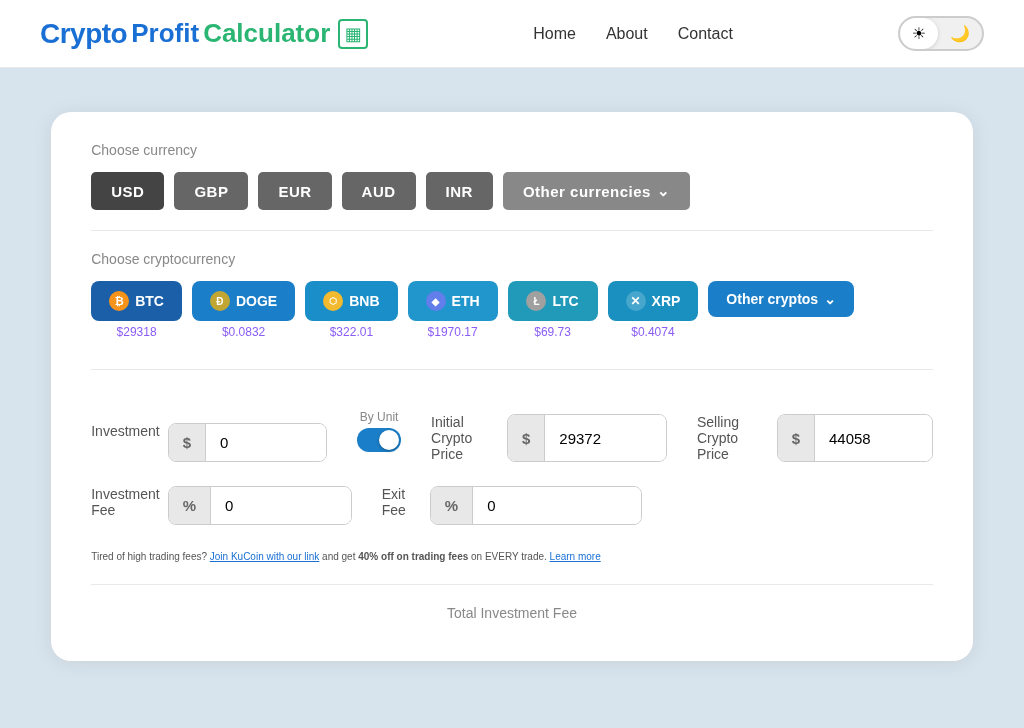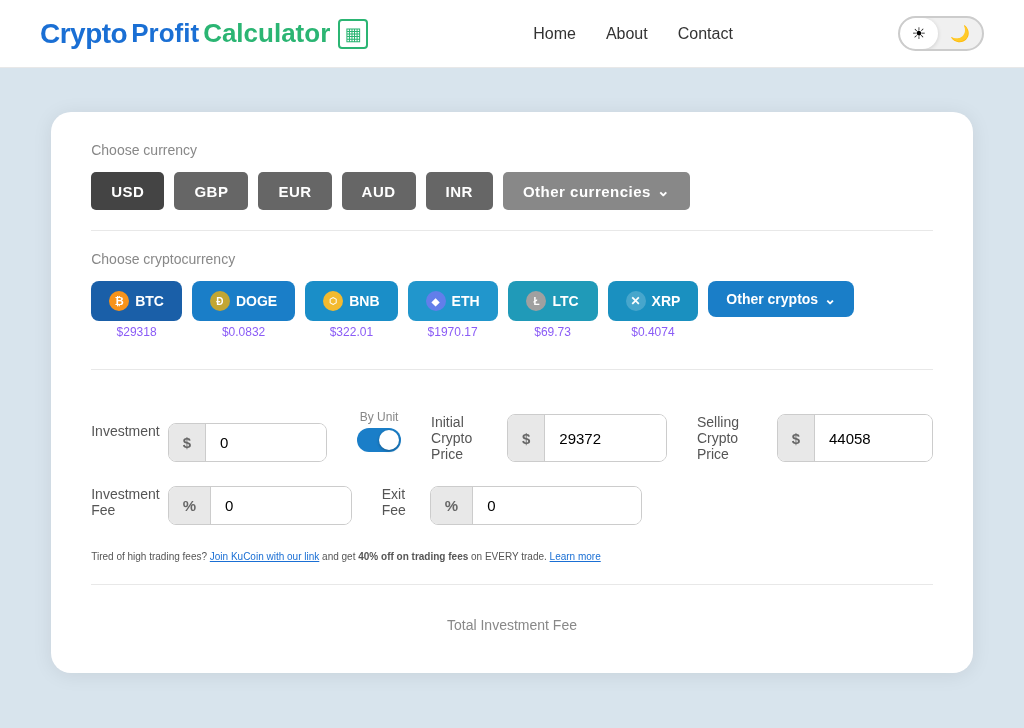--- a/index.html
+++ b/index.html
@@ -274,21 +274,21 @@
       text-decoration: underline;
     }
     .promo-text strong {
       font-weight: 700;
     }
     .total-fee-label {
       text-align: center;
       color: #888;
       font-size: 14px;
       margin-top: 20px;
-      padding-top: 32px;
+      padding-top: 20px;
       border-top: 1px solid #e8e8e8;
     }
   </style>
 </head>
 <body>
 
 <header>
   <div class="logo">
     <span class="logo-crypto">Crypto</span>
     <span class="logo-profit">Profit</span>

